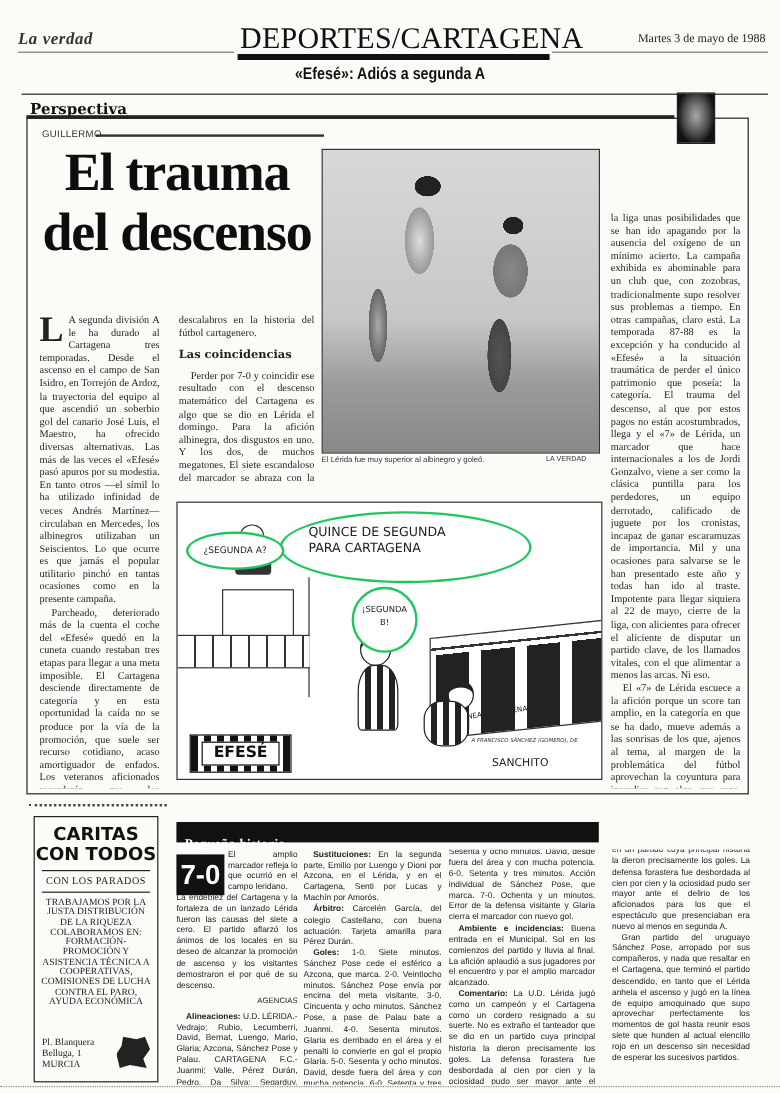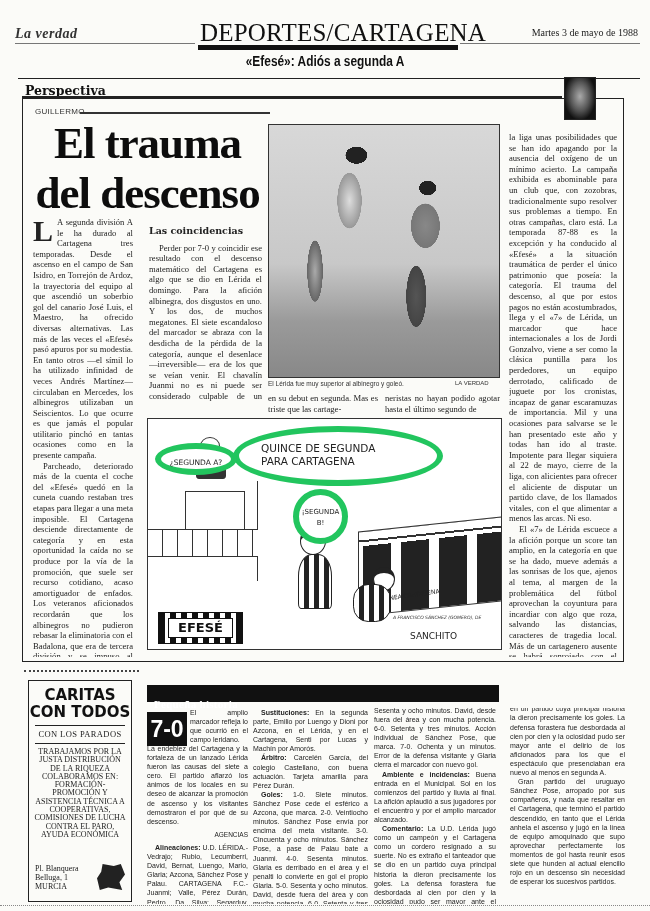--- a/index.html
+++ b/index.html
@@ -23,21 +23,21 @@
   .persp-box { position: absolute; left: 22px; top: 98px; width: 602px; height: 564px; border: 1.5px solid #222; }
   .persp-topbar { position: absolute; left: 22px; top: 96px; width: 540px; height: 3px; background: #222; }
   .author-photo { position: absolute; left: 564px; top: 77px; width: 32px; height: 43px; background: radial-gradient(ellipse at 50% 45%, #aaa 0%, #555 45%, #111 75%); border: 1px solid #222; }
 
   .byline { position: absolute; left: 35px; top: 107px; font-family: "Liberation Sans", sans-serif; font-size: 8px; color: #333; letter-spacing: 0.3px; }
   .byline-rule { position: absolute; left: 80px; top: 112px; width: 190px; border-top: 2px solid #333; }
   .title { position: absolute; left: 30px; top: 118px; width: 235px; text-align: center; font-family: "Liberation Serif", serif; font-weight: bold; font-size: 45px; line-height: 50px; letter-spacing: -1px; color: #0d0d0d; }
 
   .col { position: absolute; font-size: 8.6px; line-height: 10.6px; text-align: justify; color: #222; overflow: hidden; }
   .col p { text-indent: 10px; }
-  .col p.first { text-indent: 0; }
+  .col p.first { text-indent: 0; margin-top: 44px; }
   .dropcap { float: left; font-size: 30px; line-height: 26px; font-weight: bold; margin: 1px 4px 0 0; }
   .subhead { font-family: "DejaVu Serif", serif; font-weight: bold; font-size: 9.5px; margin: 9px 0 6px 0; text-indent: 0 !important; }
   .col1 { left: 33px; top: 217px; width: 100px; height: 440px; }
   .col2 { left: 149px; top: 217px; width: 113px; height: 186px; }
   .col3 { left: 268px; top: 393px; width: 110px; height: 22px; }
   .col4 { left: 385px; top: 393px; width: 115px; height: 22px; }
   .col5 { left: 509px; top: 132px; width: 108px; height: 525px; }
 
   .photo { position: absolute; left: 268px; top: 124px; width: 232px; height: 254px; border: 1px solid #333;
     background:
@@ -46,21 +46,21 @@
       radial-gradient(ellipse 22px 50px at 35% 30%, #ddd 0%, #999 55%, transparent 56%),
       radial-gradient(ellipse 26px 40px at 68% 40%, #888 0%, #777 55%, transparent 56%),
       radial-gradient(ellipse 14px 55px at 20% 58%, #aaa 0%, #666 55%, transparent 56%),
       radial-gradient(ellipse 18px 55px at 64% 68%, #555 0%, #444 55%, transparent 56%),
       linear-gradient(180deg, #d8d8d8 0%, #c8c8c8 55%, #9a9a9a 78%, #888 100%); }
   .photo-caption { position: absolute; left: 268px; top: 380px; width: 180px; font-family: "Liberation Sans", sans-serif; font-size: 6.5px; color: #333; }
   .photo-credit { position: absolute; left: 455px; top: 380px; font-family: "Liberation Sans", sans-serif; font-size: 6px; color: #333; }
 
   
   .cartoon { position: absolute; left: 147px; top: 418px; width: 355px; height: 232px; border: 1.5px solid #333; background: #fff; overflow: hidden; }
-  .bubble { position: absolute; border: 6px solid #22c55e; border-radius: 50%; font-family: "DejaVu Sans", sans-serif; font-size: 9px; color: #222; text-align: center; background: #fff; }
+  .bubble { position: absolute; border: 2px solid #22c55e; border-radius: 50%; font-family: "DejaVu Sans", sans-serif; font-size: 9px; color: #222; text-align: center; background: #fff; }
   .bubble1 { left: 85px; top: 7px; width: 210px; height: 60px; padding-top: 10px; font-size: 10.5px; line-height: 13px; text-align: left; padding-left: 22px; }
   .bubble2 { left: 7px; top: 24px; width: 82px; height: 32px; padding-top: 9px; font-size: 7.5px; }
   .bubble3 { left: 145px; top: 70px; width: 55px; height: 55px; padding-top: 12px; font-size: 7px; line-height: 11px; }
   .booth { position: absolute; left: 2px; top: 62px; width: 108px; height: 100px; border-right: 1px solid #333; }
   .window { position: absolute; left: 35px; top: 10px; width: 60px; height: 55px; border: 1px solid #333; }
   .clerk { position: absolute; left: 48px; top: 26px; width: 30px; height: 34px; border-radius: 45% 45% 10% 10%; background: #333; }
   .clerk-head { position: absolute; left: 52px; top: 18px; width: 20px; height: 18px; border-radius: 50%; background: #fff; border: 1px solid #333; }
   .fence { position: absolute; left: 0; top: 110px; width: 110px; height: 28px; background: repeating-linear-gradient(90deg, #fff 0 14px, #333 14px 15px); border-top: 1px solid #333; border-bottom: 1px solid #333; }
   .player1 { position: absolute; left: 150px; top: 135px; width: 34px; height: 55px; background: repeating-linear-gradient(90deg, #fff 0 5px, #222 5px 10px); border: 1px solid #222; border-radius: 40% 40% 10% 10%; }
   .player1-head { position: absolute; left: 152px; top: 108px; width: 26px; height: 28px; border-radius: 50%; background: #fff; border: 1.5px solid #222; border-top: 8px solid #222; }
@@ -123,20 +123,21 @@
 <div class="byline">GUILLERMO</div>
 <div class="byline-rule"></div>
 <h1 class="title">El trauma del descenso</h1>
 
 <div class="col col1">
   <p class="first"><span class="dropcap">L</span><span>A segunda división A le ha durado al Cartagena tres temporadas. Desde el ascenso en el campo de San Isidro, en Torrejón de Ardoz, la trayectoria del equipo al que ascendió un soberbio gol del canario José Luis, el Maestro, ha ofrecido diversas alternativas. Las más de las veces el «Efesé» pasó apuros por su modestia. En tanto otros —el símil lo ha utilizado infinidad de veces Andrés Martínez— circulaban en Mercedes, los albinegros utilizaban un Seiscientos. Lo que ocurre es que jamás el popular utilitario pinchó en tantas ocasiones como en la presente campaña.</span></p>
   <p>Parcheado, deteriorado más de la cuenta el coche del «Efesé» quedó en la cuneta cuando restaban tres etapas para llegar a una meta imposible. El Cartagena desciende directamente de categoría y en esta oportunidad la caída no se produce por la vía de la promoción, que suele ser recurso cotidiano, acaso amortiguador de enfados. Los veteranos aficionados recordarán que los albinegros no pudieron rebasar la eliminatoria con el Badalona, que era de tercera división y se impuso al equipo en el que actuaban los Plaz, Pons, Estrella, Vitaller, Mercadé, Blanquera, Trujillo, etc. en 1953, con arbitraje del guipuzcoano Sainz Elizondo. En el banquillo de los perdedores estaba Satur Grech, el conocido entrenador de la pejerita, que nació en Rojales (Alicante) y se instaló en Palma de Mallorca. La renta de 3-1 la superó el inesperado 4-1 en campo badalonés y aquel desenlace constituyó un mazazo a la altura de los mayores</p>
 </div>
 
 <div class="col col2">
+  <p class="first">descalabros en la historia del fútbol cartagenero.</p>
   <p class="subhead">Las coincidencias</p>
   <p>Perder por 7-0 y coincidir ese resultado con el descenso matemático del Cartagena es algo que se dio en Lérida el domingo. Para la afición albinegra, dos disgustos en uno. Y los dos, de muchos megatones. El siete escandaloso del marcador se abraza con la desdicha de la pérdida de la categoría, aunque el desenlace —irreversible— era de los que se veían venir. El chavalín Juanmi no es ni puede ser considerado culpable de un descenso cantado. Fue colocado en la portería y no pudo con el bombardeo</p>
 </div>
 
 <div class="photo"></div>
 <div class="photo-caption">El Lérida fue muy superior al albinegro y goleó.</div>
 <div class="photo-credit">LA VERDAD</div>
 
 <div class="col col3">
   <p class="first">en su debut en segunda. Mas es triste que las cartage-</p>

